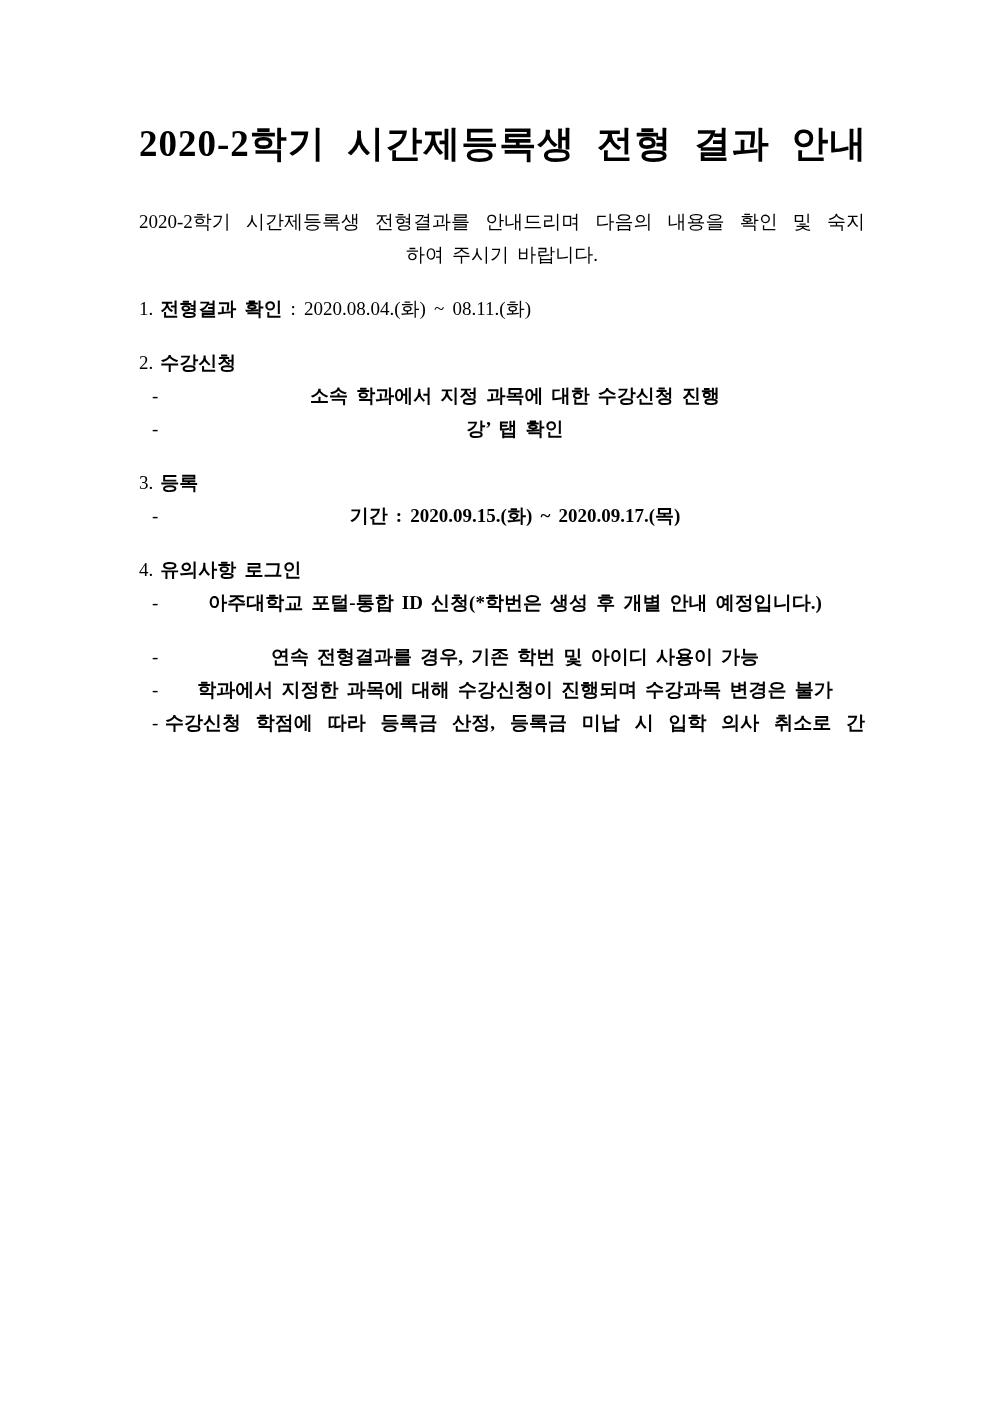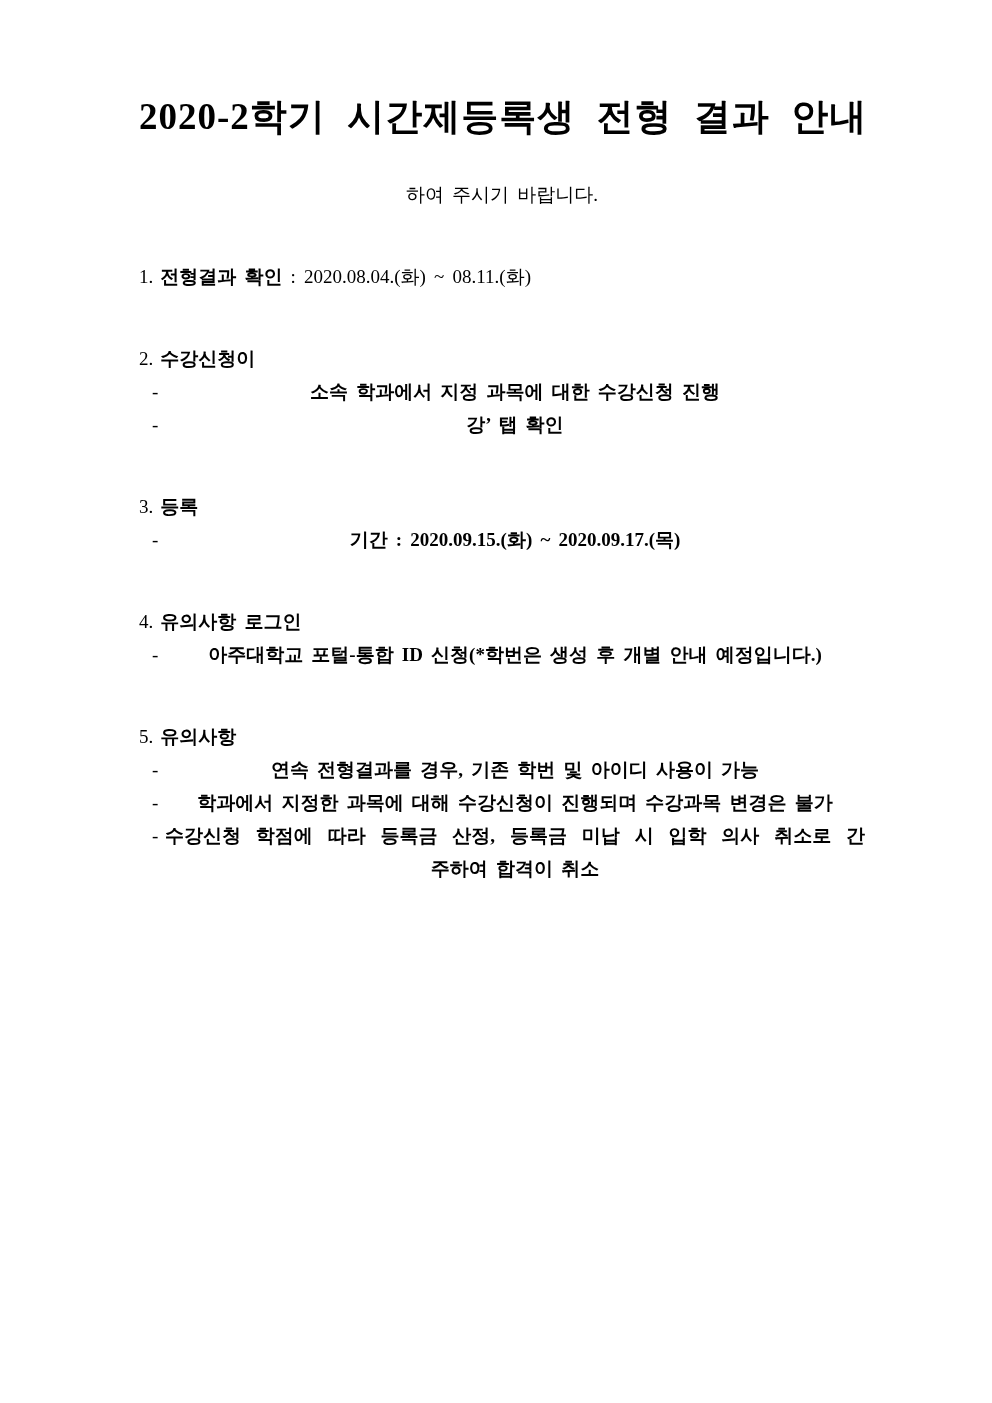--- a/index.html
+++ b/index.html
@@ -11,21 +11,21 @@
     position: relative;
     width: 992px;
     height: 1403px;
     background: #ffffff;
     color: #000000;
     font-family: "Liberation Serif", "DejaVu Serif", serif;
     font-size: 19px;
     line-height: 33px;
     overflow: hidden;
     box-sizing: border-box;
-    padding: 93px 127px 0 139px;
+    padding: 120px 127px 0 139px;
     word-spacing: 0.18em;
   }
   .doc-title {
     margin: 0 0 0 0;
     font-size: 37px;
     line-height: 48px;
     font-weight: bold;
     text-align: center;
     letter-spacing: 1px;
     word-spacing: 0.3em;
@@ -35,21 +35,21 @@
     margin-top: 37px;
   }
   .line-justify {
     text-align: justify;
     text-align-last: justify;
   }
   .line-plain {
     text-align: center;
   }
   .section {
-    margin-top: 49px;
+    margin-top: 21px;
   }
   .sec-heading {
     margin: 0;
   }
   .sec-num {
     font-weight: normal;
     margin-right: 7px;
   }
   .sec-title {
     font-weight: bold;
@@ -75,29 +75,30 @@
     font-weight: bold;
   }
 </style>
 </head>
 <body>
 
 <div class="page">
   <h1 class="doc-title">2020-2학기 시간제등록생 전형 결과 안내</h1>
 
   <div class="intro">
+      <div class="line-justify">2020-2학기 시간제등록생 전형결과를 안내드리며 다음의 내용을 확인 및 숙지</div>
       <div class="line-plain">하여 주시기 바랍니다.</div>
     </div>
 
   <div>
       <div class="section">
         <p class="sec-heading"><span class="sec-num">1.</span><span class="sec-title">전형결과 확인</span><span class="sec-detail"> : 2020.08.04.(화) ~ 08.11.(화)</span></p>
       </div>
       <div class="section">
-        <p class="sec-heading"><span class="sec-num">2.</span><span class="sec-title">수강신청이</span></p>
+        <p class="sec-heading"><span class="sec-num">2.</span><span class="sec-title">수강신청</span></p>
         <div class="sub-list">
           <div class="sub-item">
             <span class="dash">-</span>
             <span class="sub-text">
               <div class="line-plain">소속 학과에서 지정 과목에 대한 수강신청 진행</div>
             </span>
           </div>
           <div class="sub-item">
             <span class="dash">-</span>
             <span class="sub-text">
@@ -122,37 +123,35 @@
         <div class="sub-list">
           <div class="sub-item">
             <span class="dash">-</span>
             <span class="sub-text">
               <div class="line-plain">아주대학교 포털-통합 ID 신청(*학번은 생성 후 개별 안내 예정입니다.)</div>
             </span>
           </div>
         </div>
       </div>
       <div class="section">
-        <p class="sec-heading"><span class="sec-num">5.</span><span class="sec-title">유의사항</span></p>
         <div class="sub-list">
           <div class="sub-item">
             <span class="dash">-</span>
             <span class="sub-text">
               <div class="line-plain">연속 전형결과를 경우, 기존 학번 및 아이디 사용이 가능</div>
             </span>
           </div>
           <div class="sub-item">
             <span class="dash">-</span>
             <span class="sub-text">
               <div class="line-plain">학과에서 지정한 과목에 대해 수강신청이 진행되며 수강과목 변경은 불가</div>
             </span>
           </div>
           <div class="sub-item">
             <span class="dash">-</span>
             <span class="sub-text">
               <div class="line-justify">수강신청 학점에 따라 등록금 산정, 등록금 미납 시 입학 의사 취소로 간</div>
-              <div class="line-plain">주하여 합격이 취소</div>
             </span>
           </div>
         </div>
       </div>
     </div>
 </div>
 
 </body></html>

